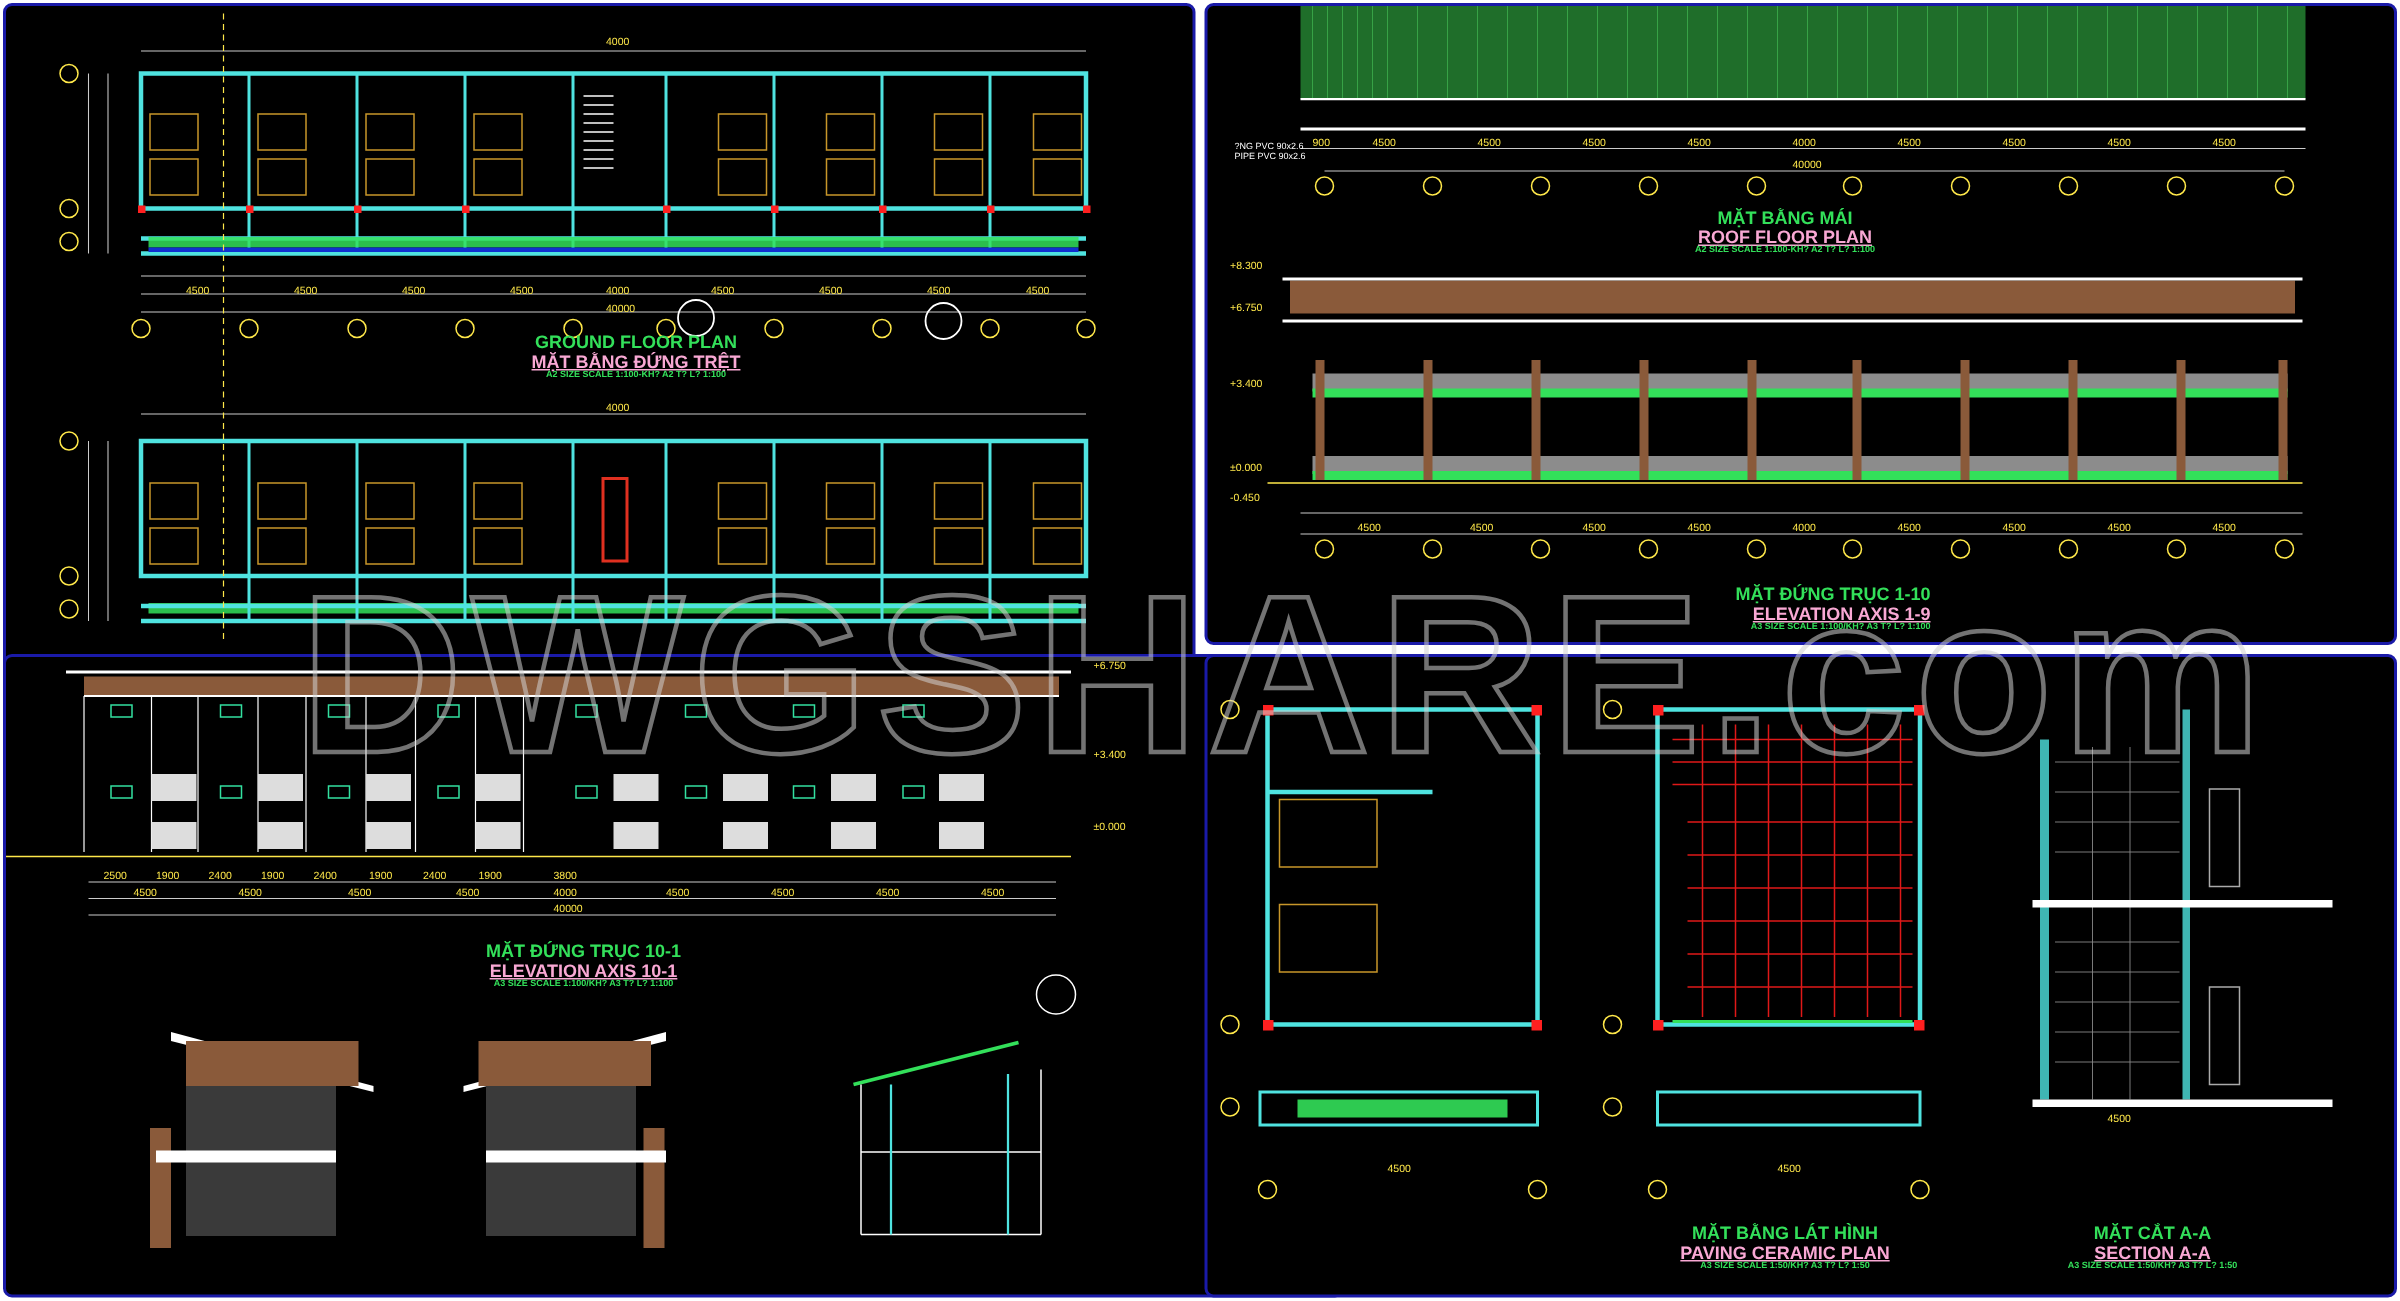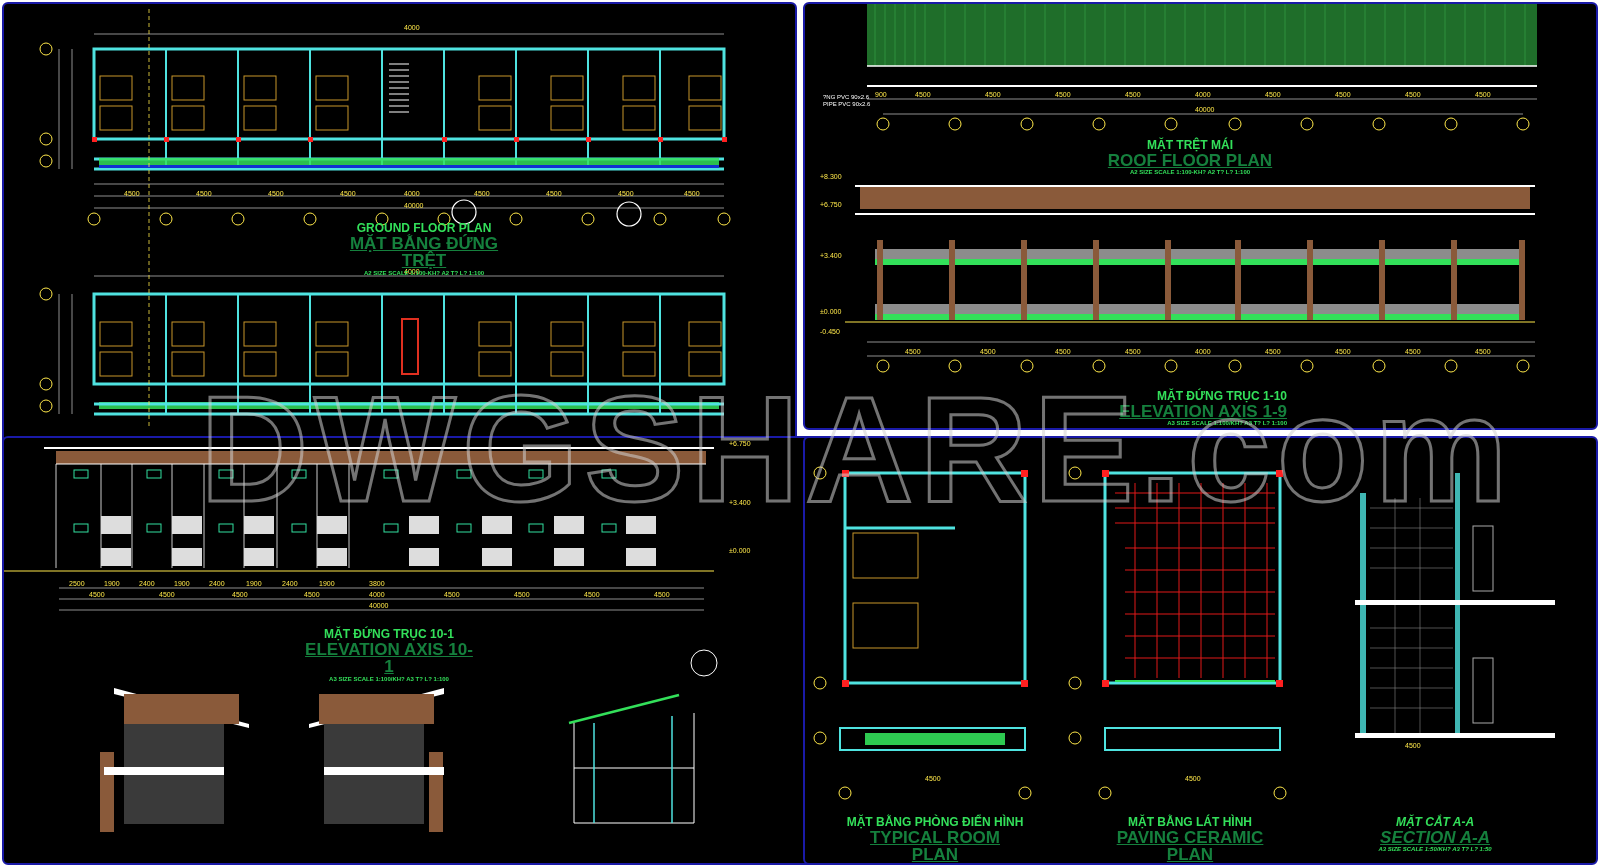--- a/index.html
+++ b/index.html
@@ -5,21 +5,21 @@
   html,body{margin:0;padding:0;background:#fff;}
   body{width:1600px;height:867px;position:relative;overflow:hidden;font-family:"Liberation Sans",sans-serif;}
   .panel{position:absolute;background:#000;border:2px solid #1a1aa8;border-radius:6px;box-sizing:border-box;overflow:hidden;}
   .p-tl{left:2px;top:2px;width:795px;height:446px;}
   .p-tr{left:803px;top:2px;width:795px;height:428px;}
   .p-bl{left:2px;top:436px;width:894px;height:429px;}
   .p-br{left:803px;top:436px;width:795px;height:429px;}
   svg{position:absolute;left:0;top:0;}
   .title{position:absolute;text-align:center;line-height:1.05;}
   .title .vn{color:#33e05a;font-weight:bold;font-size:12px;}
-  .title .en{color:#15803d;font-weight:bold;font-size:17px;text-decoration:underline;}
+  .title .en{color:#f9a8d4;font-weight:bold;font-size:12px;text-decoration:underline;}
   .title .sc{color:#33e05a;font-size:6px;font-weight:bold;}
   .watermark{position:absolute;left:200px;top:340px;font-size:150px;font-weight:bold;color:transparent;-webkit-text-stroke:3px rgba(210,210,210,0.55);letter-spacing:6px;pointer-events:none;white-space:nowrap;margin-top:23px;}
   .dim{font-size:7px;fill:#ffe84a;font-family:"Liberation Sans",sans-serif;}
   .lbl{font-size:6px;fill:#fff;font-family:"Liberation Sans",sans-serif;}
 </style>
 </head>
 <body>
 
 <div class="panel p-tl">
   <svg width="795" height="428">
@@ -302,21 +302,21 @@
       <circle cx="294" cy="362" r="6"></circle>
         <circle cx="366" cy="362" r="6"></circle>
         <circle cx="430" cy="362" r="6"></circle>
       <circle cx="502" cy="362" r="6"></circle>
         <circle cx="574" cy="362" r="6"></circle>
         <circle cx="646" cy="362" r="6"></circle>
         <circle cx="718" cy="362" r="6"></circle>
     </g>
   </svg>
   <div class="title" style="left:300px;top:135px;width:170px;">
-    <div class="vn">MẶT TRỆT MÁI</div>
+    <div class="vn">MẶT BẰNG MÁI</div>
     <div class="en">ROOF FLOOR PLAN</div>
     <div class="sc">A2 SIZE SCALE 1:100-KH? A2 T? L? 1:100</div>
   </div>
   <div class="title" style="left:312px;top:386px;width:170px;text-align:right;">
     <div class="vn">MẶT ĐỨNG TRỤC 1-10</div>
     <div class="en">ELEVATION AXIS 1-9</div>
     <div class="sc">A3 SIZE SCALE 1:100/KH? A3 T? L? 1:100</div>
   </div>
 </div>
 
@@ -507,30 +507,25 @@
         <circle cx="220" cy="355" r="6"></circle>
         <circle cx="300" cy="355" r="6"></circle>
         <circle cx="475" cy="355" r="6"></circle>
     </g>
     <g class="dim">
         <text x="120" y="343">4500</text>
         <text x="380" y="343">4500</text>
         <text x="600" y="310">4500</text>
       </g>
   </svg>
-  <div class="title" style="left:40px;top:378px;width:180px;">
-    <div class="vn">MẶT BẰNG PHÒNG ĐIỂN HÌNH</div>
-    <div class="en">TYPICAL ROOM PLAN</div>
-    <div class="sc">A3 SIZE SCALE 1:50/KH? A3 T? L? 1:50</div>
-  </div>
   <div class="title" style="left:300px;top:378px;width:170px;">
     <div class="vn">MẶT BẰNG LÁT HÌNH</div>
     <div class="en">PAVING CERAMIC PLAN</div>
     <div class="sc">A3 SIZE SCALE 1:50/KH? A3 T? L? 1:50</div>
   </div>
-  <div class="title" style="left:560px;top:378px;width:140px;font-style:italic;">
+  <div class="title" style="left:560px;top:378px;width:140px;">
     <div class="vn">MẶT CẮT A-A</div>
     <div class="en">SECTION A-A</div>
     <div class="sc">A3 SIZE SCALE 1:50/KH? A3 T? L? 1:50</div>
   </div>
 </div>
 
 <div class="watermark">DWGSHARE.com</div>
 
 </body></html>

